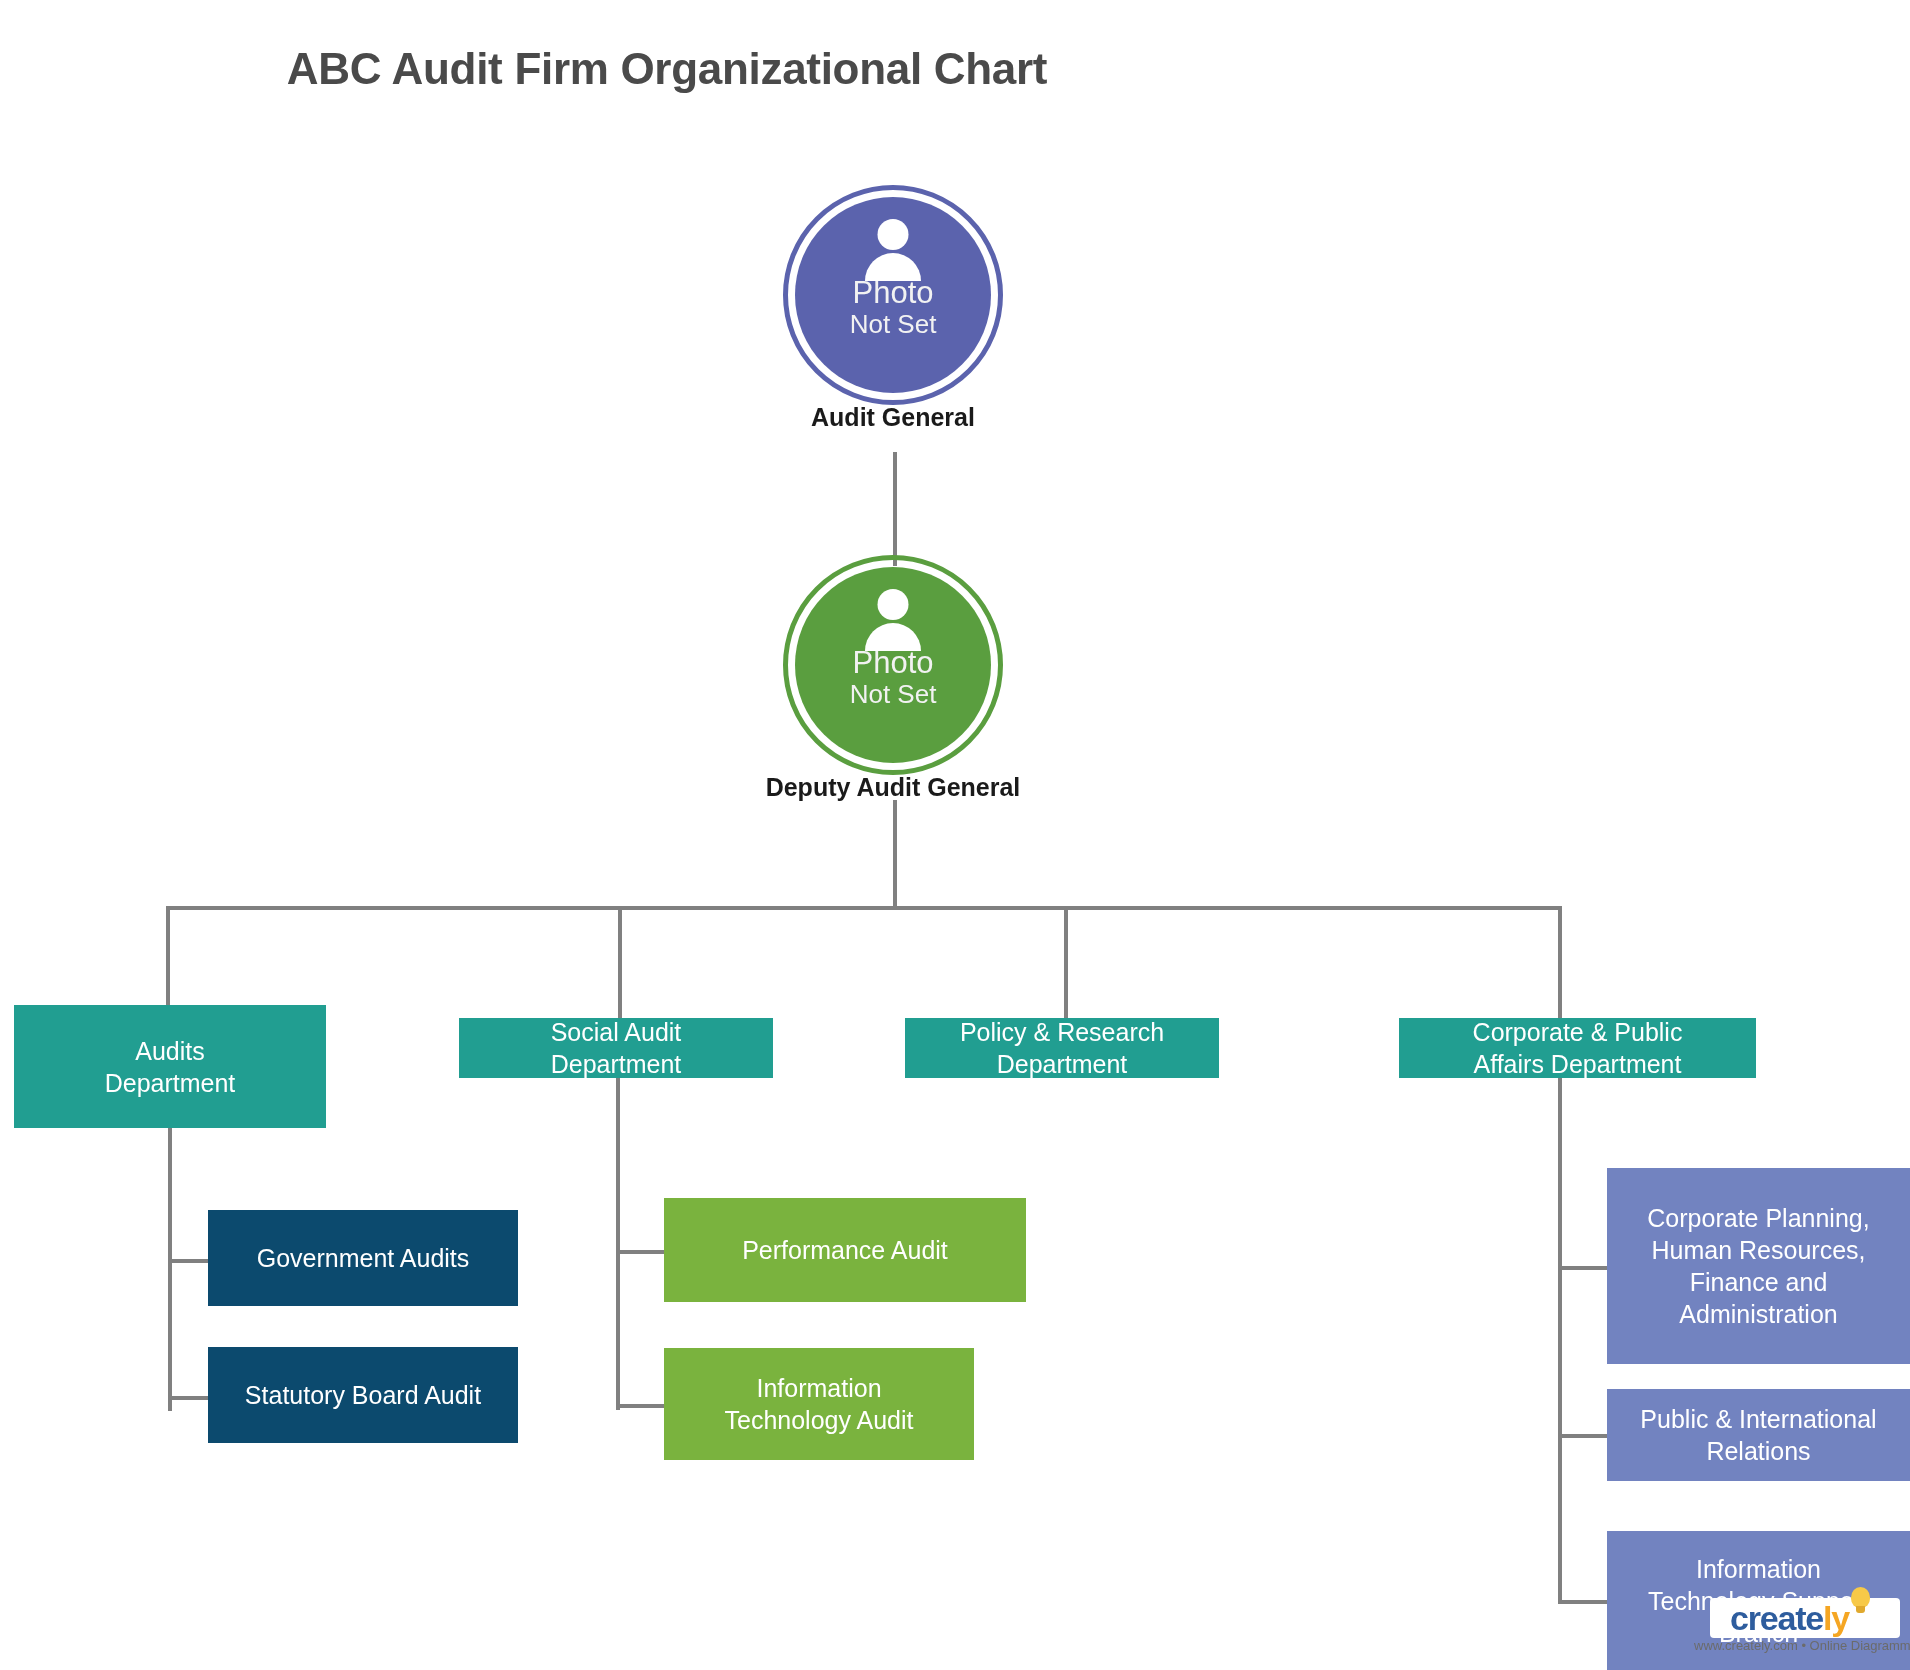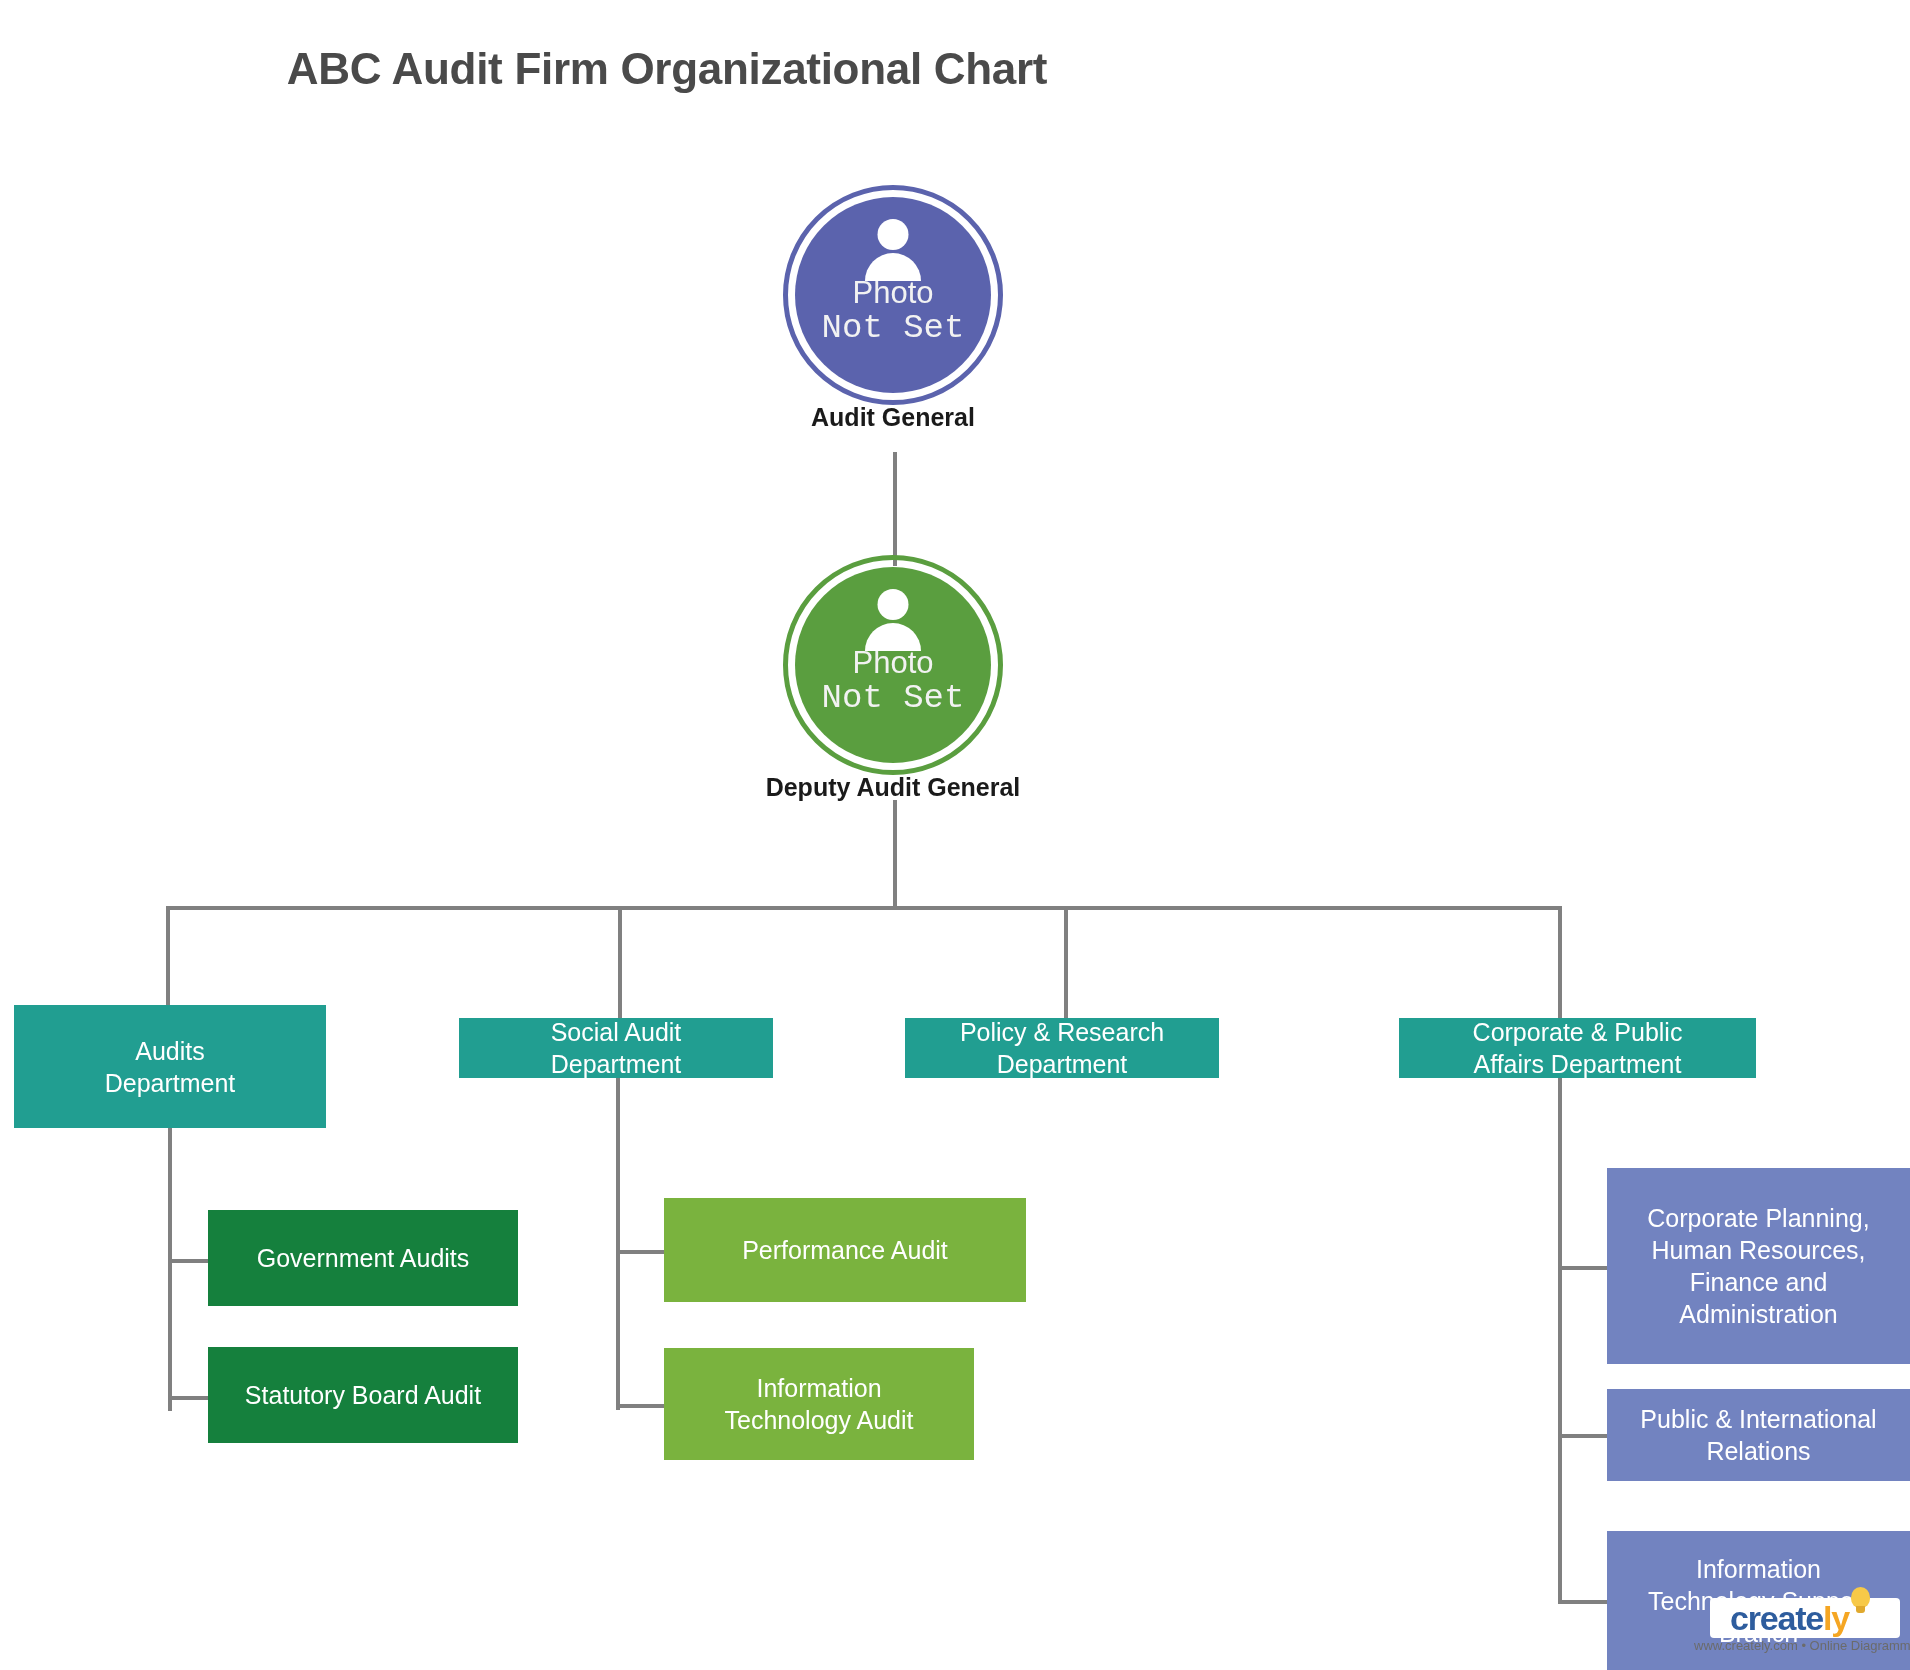--- a/index.html
+++ b/index.html
@@ -85,24 +85,23 @@
     background: #ffffff;
     border-radius: 28px 28px 0 0;
   }
   .avatar-caption-1 {
     font-size: 31px;
     color: #f2f2f2;
     line-height: 1.05;
     margin-top: 2px;
   }
   .avatar-caption-2 {
-    font-size: 34px;
+    font-size: 26px;
     color: #f2f2f2;
     line-height: 1.1;
-    font-family: Liberation Mono, monospace;
   }
   .node-label {
     position: absolute;
     text-align: center;
     font-size: 25px;
     font-weight: bold;
     color: #1a1a1a;
     white-space: nowrap;
   }
 
@@ -113,21 +112,21 @@
     align-items: center;
     justify-content: center;
     text-align: center;
     color: #ffffff;
     font-size: 25px;
     line-height: 1.28;
     box-sizing: border-box;
     padding: 2px 6px;
   }
   .box-teal   { background: #219e91; }
-  .box-cyan   { background: #15803d; }
+  .box-cyan   { background: #0c4a6e; }
   .box-green  { background: #7ab33e; }
   .box-purple { background: #7283c0; }
 
   
   #creately-watermark {
     position: absolute;
     left: 1710px;
     top: 1596px;
     width: 190px;
     height: 62px;

